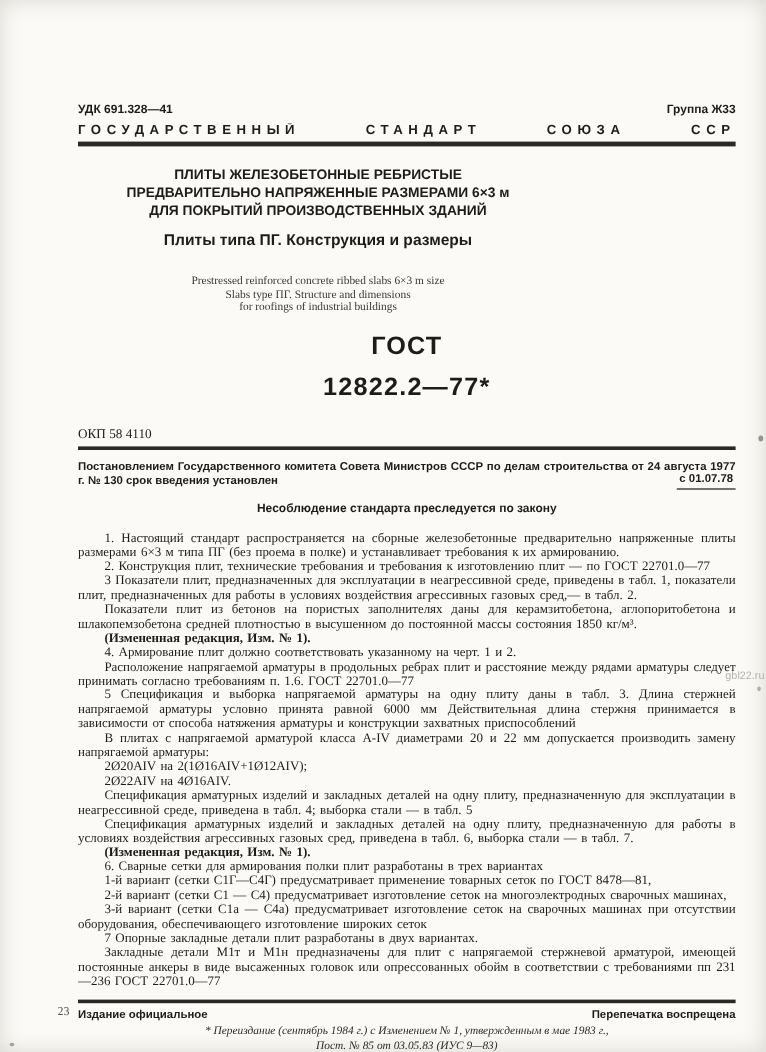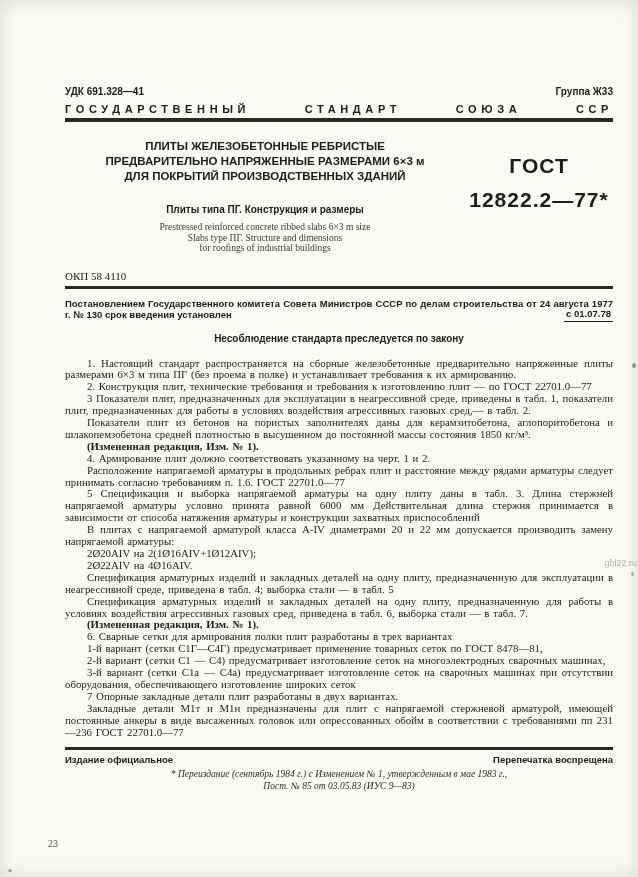--- a/index.html
+++ b/index.html
@@ -18,25 +18,25 @@
   .meta-row{display:flex;justify-content:space-between;margin-top:86px;
     font-family:"Liberation Sans", sans-serif;font-weight:bold;font-size:10px;}
   
   .org-line{margin-top:6px;font-family:"Liberation Sans", sans-serif;font-weight:bold;
     font-size:11px;letter-spacing:.42em;white-space:nowrap;
     text-align:justify;text-align-last:justify;overflow:hidden;}
   .rule-thick{height:4px;background:#2a2926;margin-top:3px;}
   .rule-mid{height:3px;background:#2a2926;}
 
   
-  .title-block{display:flex;margin-top:17px;}
+  .title-block{display:flex;margin-top:17px;flex-direction:column;}
   .title-left{width:400px;text-align:center;}
   .t-caps{font-family:"Liberation Sans", sans-serif;font-weight:bold;font-size:11.5px;line-height:15px;}
-  .t-sub{font-family:"Liberation Sans", sans-serif;font-weight:bold;font-size:10px;margin-top:20px;}
-  .t-eng{font-size:9.5px;line-height:10.5px;margin-top:7px;color:#3a3935;}
+  .t-sub{font-family:"Liberation Sans", sans-serif;font-weight:bold;font-size:13px;margin-top:8px;}
+  .t-eng{font-size:9.5px;line-height:10.5px;margin-top:23px;color:#3a3935;}
   .title-right{flex:1;text-align:center;font-family:"Liberation Sans", sans-serif;
     font-weight:bold;font-size:21px;line-height:34px;padding-top:10px;letter-spacing:1px;}
 
   .okp{font-size:11px;margin-top:16px;}
   .rule2{margin-top:4px;}
 
   
   .decree{position:relative;margin-top:9px;font-family:"Liberation Sans", sans-serif;
     font-weight:bold;font-size:9.5px;line-height:11.5px;text-align:justify;
     padding-right:0;}

